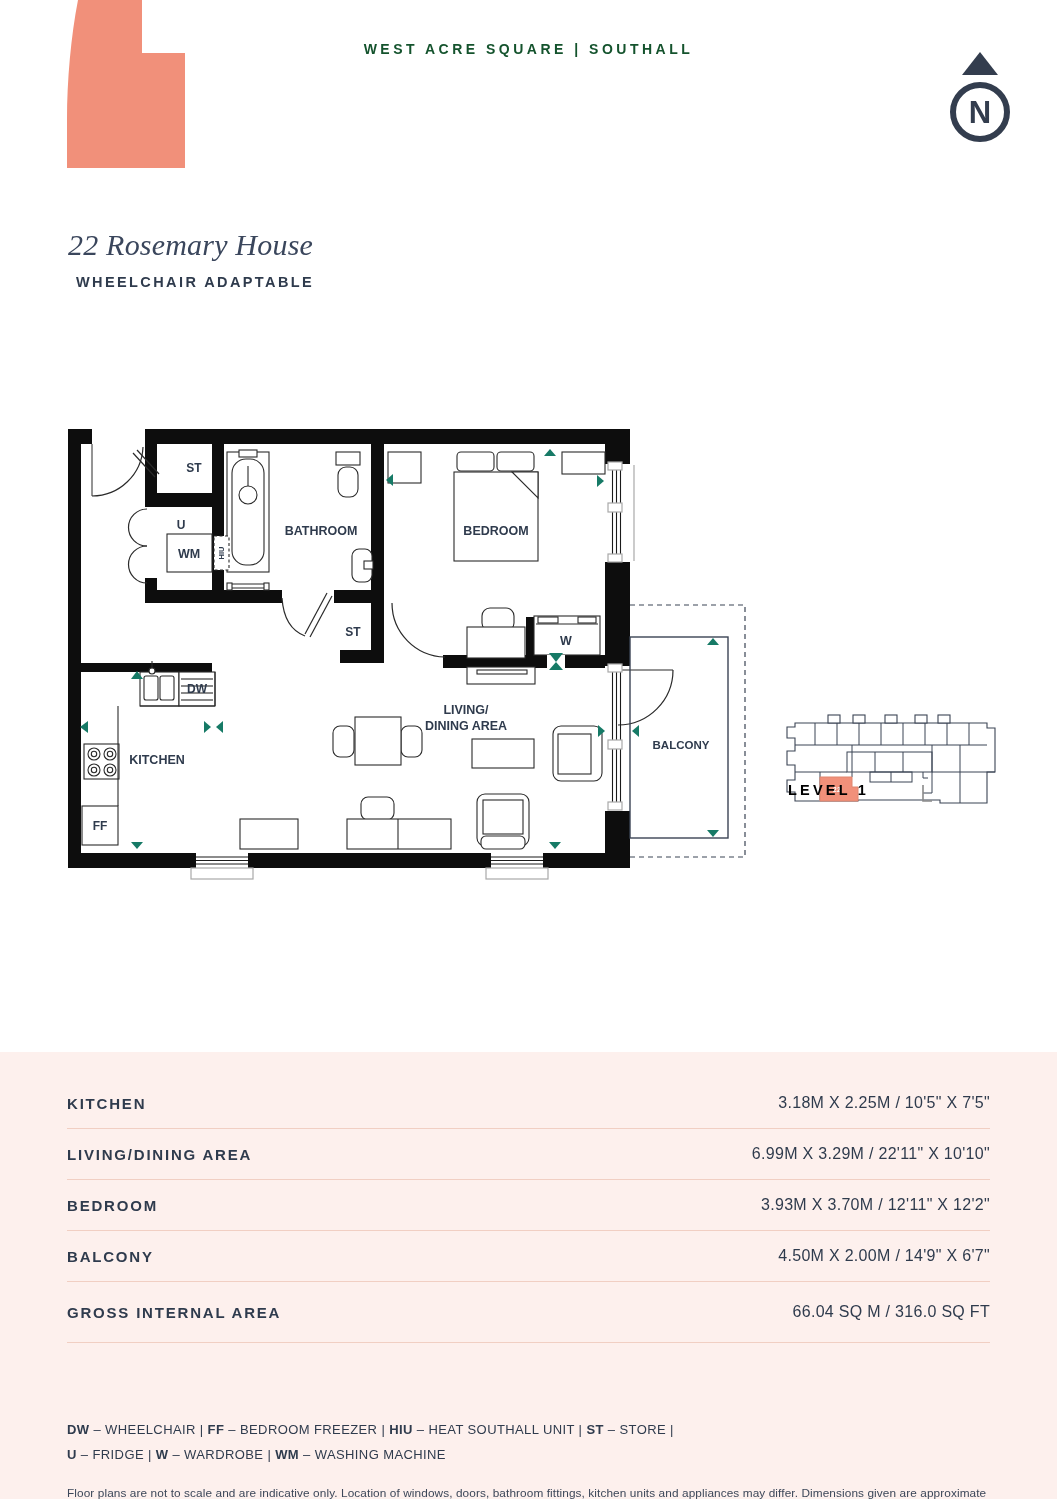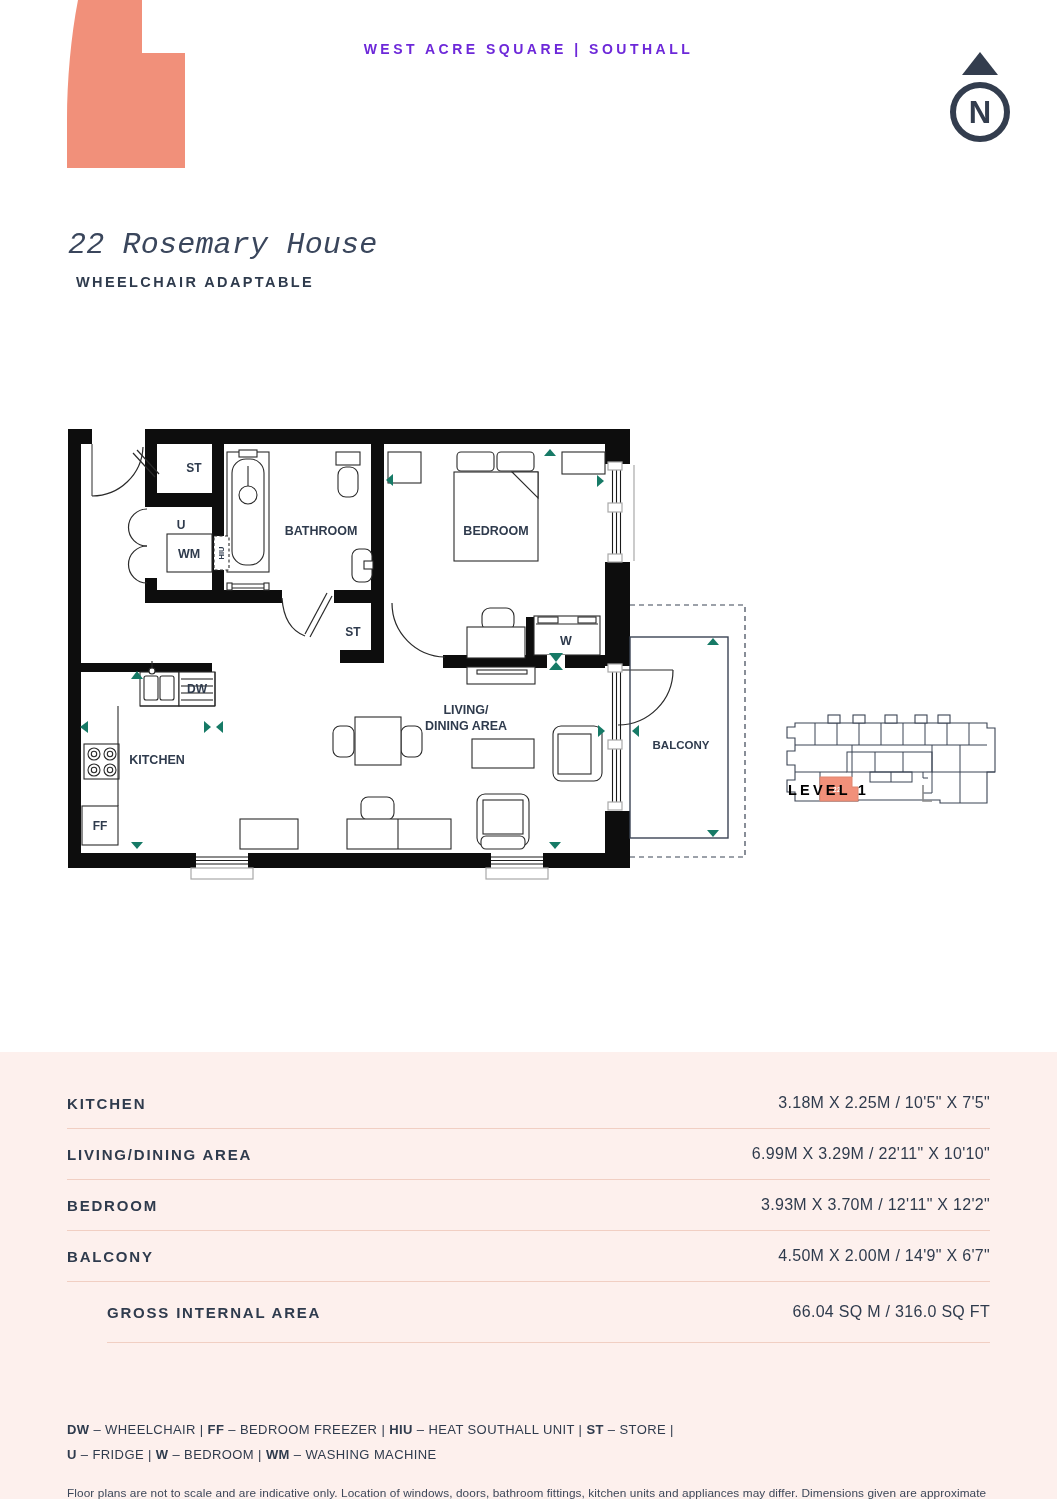--- a/index.html
+++ b/index.html
@@ -1,35 +1,35 @@
 <!DOCTYPE html>
 <html><head>
 <meta charset="utf-8">
 <style>
   html,body{margin:0;padding:0;background:#ffffff;}
   .page{position:relative;width:1057px;height:1499px;background:#ffffff;overflow:hidden;
         font-family:"Liberation Sans",sans-serif;color:#2f3b4d;}
   .abs{position:absolute;}
   
   .header-title{position:absolute;top:41px;left:0;right:0;text-align:center;
-      font-size:14px;font-weight:700;letter-spacing:3.5px;color:#6d28d9;}
+      font-size:14px;font-weight:700;letter-spacing:3.5px;color:#14532d;}
   
   .title-block{position:absolute;left:68px;top:228px;}
-  .plot-title{margin:0;font-family:Liberation Mono, monospace;font-style:italic;font-weight:500;
+  .plot-title{margin:0;font-family:Liberation Serif, serif;font-style:italic;font-weight:500;
       font-size:30px;color:#3a465c;letter-spacing:.2px;}
   .plot-subtitle{margin:12px 0 0 8px;font-size:14.5px;font-weight:700;letter-spacing:2.4px;color:#2f3b4d;}
   
   .level-label{position:absolute;left:788px;top:782px;font-size:14.5px;font-weight:700;
       letter-spacing:3.2px;color:#000000;}
   
   .dims-panel{position:absolute;left:0;top:1052px;width:1057px;height:447px;background:#fdf0ed;}
   .dims{margin:0 67px;padding-top:26px;}
   .dim-row{display:flex;justify-content:space-between;align-items:center;height:50px;
       border-bottom:1px solid #f1cfc3;}
-  .dim-row.tall{height:60px;margin-left:40px;}
+  .dim-row.tall{height:60px;}
   .dim-label{font-size:15px;font-weight:700;letter-spacing:1.8px;color:#2f3b4d;}
   .dim-value{font-size:16px;font-weight:400;letter-spacing:.3px;color:#2f3b4d;}
   
   .legend{margin:74px 67px 0 67px;font-size:13px;color:#2f3b4d;}
   .legend-line{white-space:pre;line-height:25px;letter-spacing:.4px;}
   .lg-abbr{font-weight:700;}
   .disclaimer{margin:17px 67px 0 67px;font-size:11.8px;line-height:1.6;color:#3c4759;
       letter-spacing:.1px;max-width:995px;}
   
   .room-lbl{font-family:"Liberation Sans",sans-serif;font-weight:700;fill:#2f3b4d;}
@@ -331,19 +331,19 @@
         <span class="dim-value">4.50M X 2.00M / 14'9" X 6'7"</span>
       </div>
       <div class="dim-row tall">
         <span class="dim-label">GROSS INTERNAL AREA</span>
         <span class="dim-value">66.04 SQ M / 316.0 SQ FT</span>
       </div>
     </div>
 
     <div class="legend">
       <div class="legend-line"><span class="lg-abbr">DW</span><span> – WHEELCHAIR | </span><span class="lg-abbr">FF</span><span> – BEDROOM FREEZER | </span><span class="lg-abbr">HIU</span><span> – HEAT SOUTHALL UNIT | </span><span class="lg-abbr">ST</span><span> – STORE |</span></div>
-      <div class="legend-line"><span class="lg-abbr">U</span><span> – FRIDGE | </span><span class="lg-abbr">W</span><span> – BEDROOM | </span><span class="lg-abbr">WM</span><span> – WASHING MACHINE</span></div>
+      <div class="legend-line"><span class="lg-abbr">U</span><span> – FRIDGE | </span><span class="lg-abbr">W</span><span> – WARDROBE | </span><span class="lg-abbr">WM</span><span> – WASHING MACHINE</span></div>
     </div>
 
     <p class="disclaimer">Floor plans are not to scale and are indicative only. Location of windows, doors, bathroom fittings, kitchen units and appliances may differ. Dimensions given are approximate and should not be used to order carpets or furniture. External area sizes and locations may differ from those illustrated.</p>
   </section>
 
 </div>
 
 </body></html>

